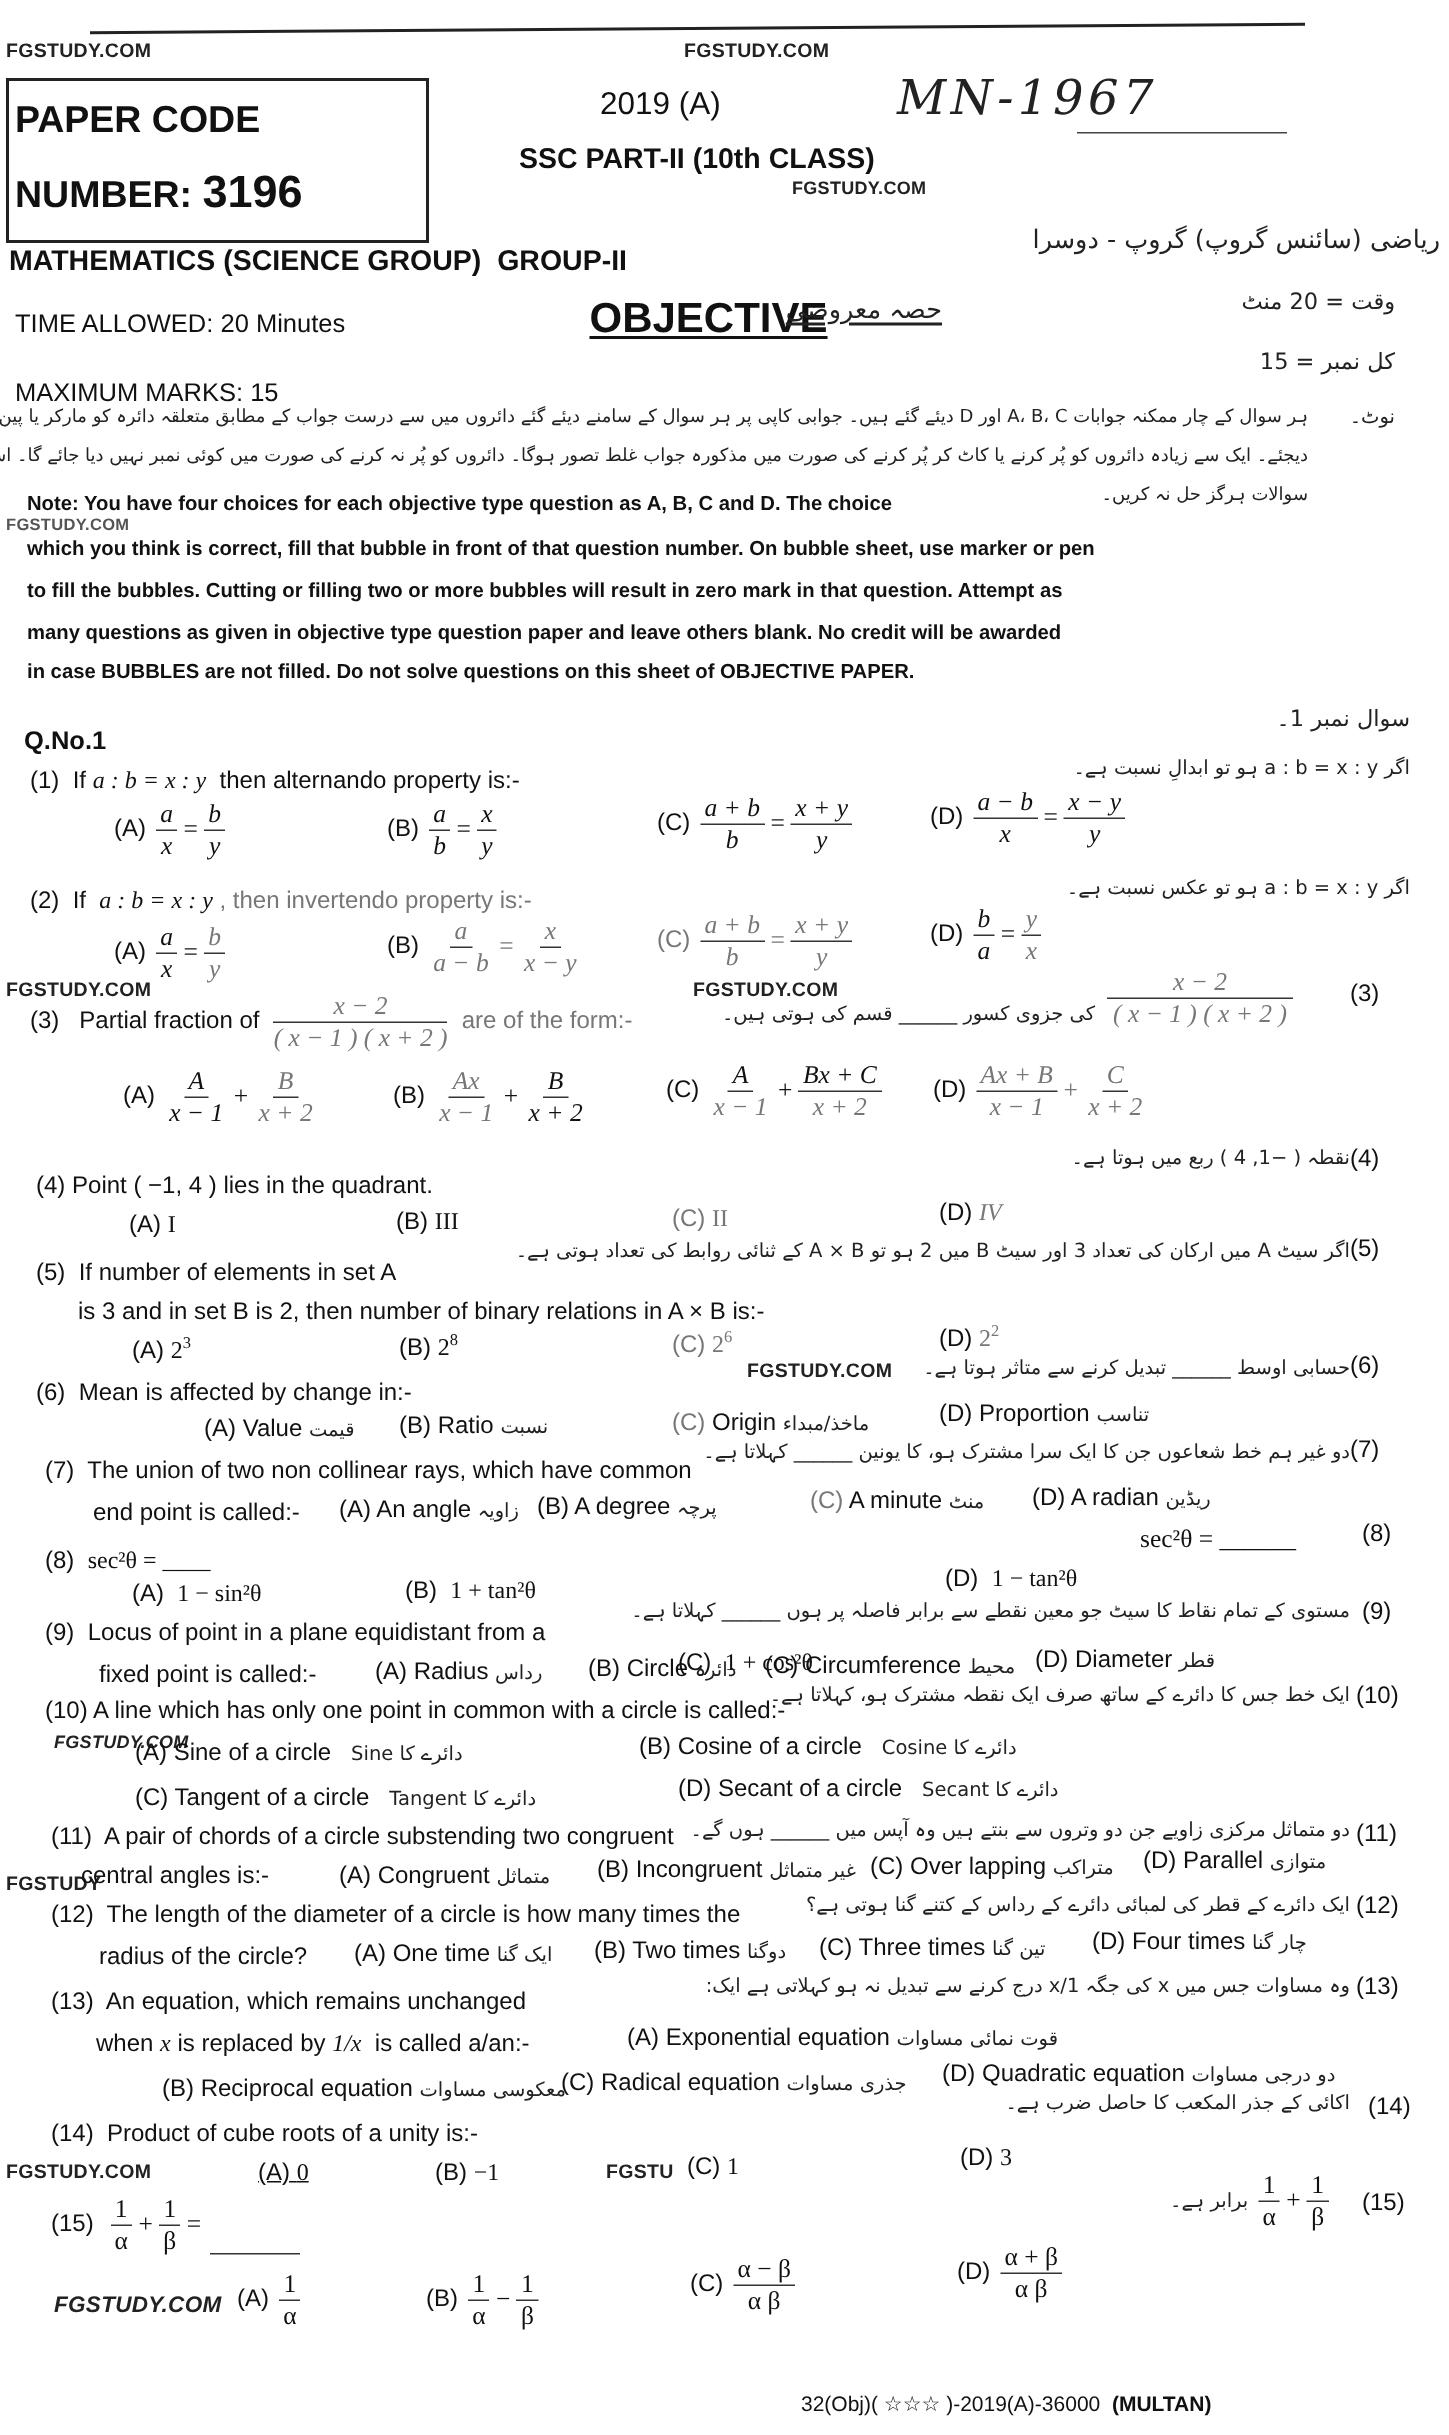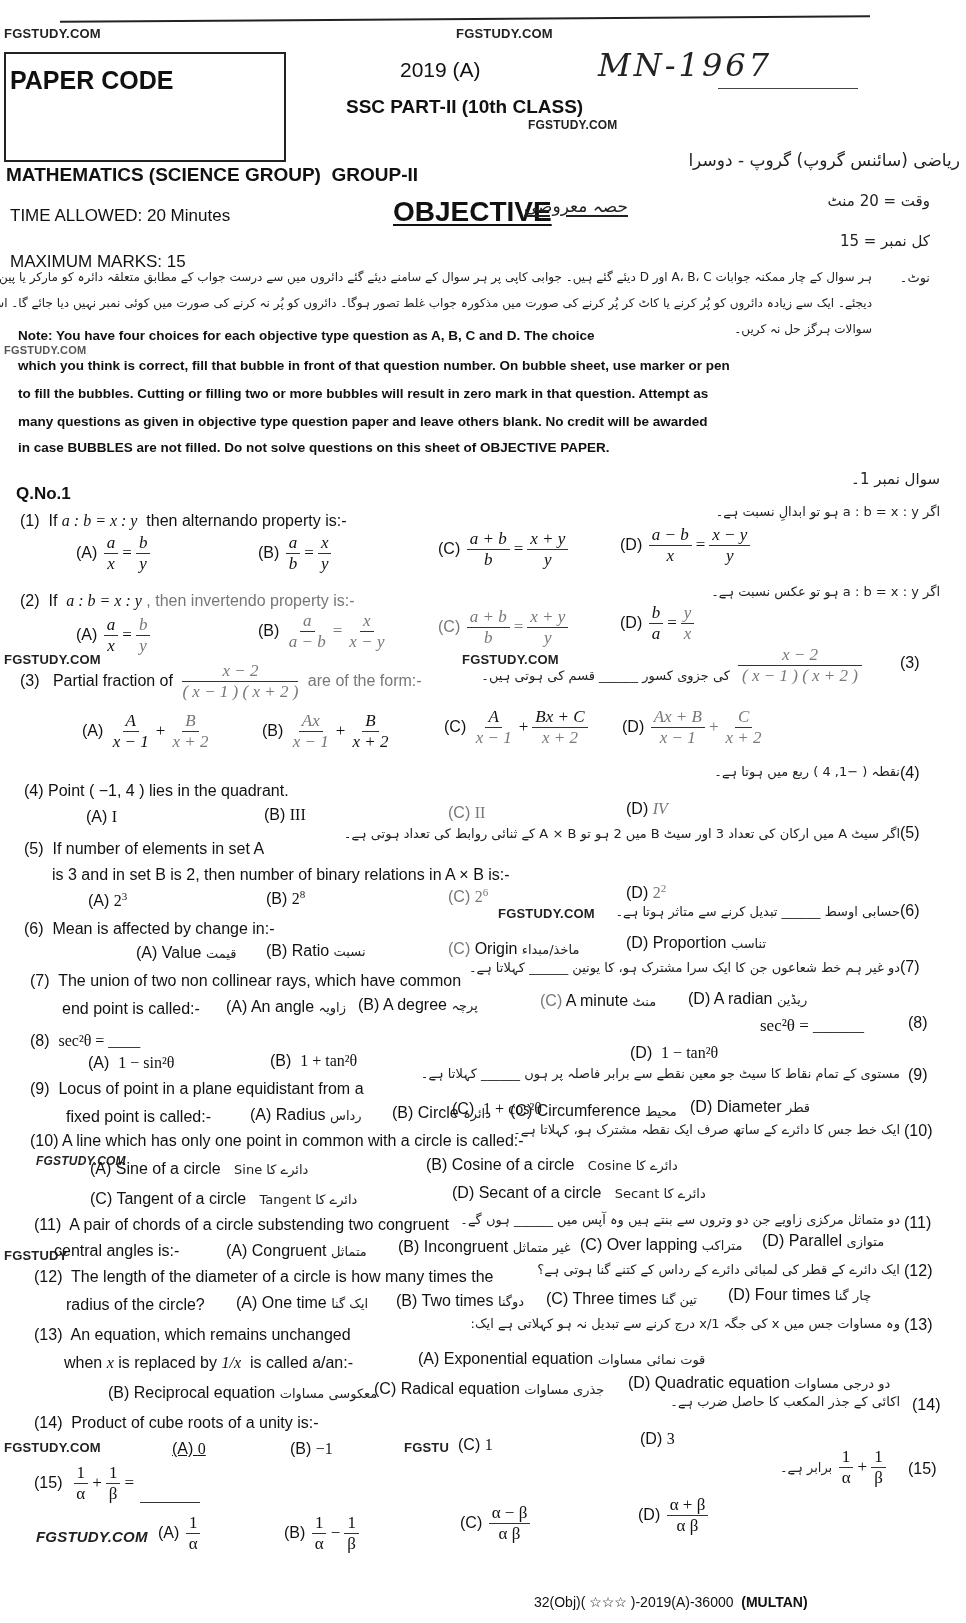--- a/index.html
+++ b/index.html
@@ -35,20 +35,24 @@
 <div class="abs wm" style="left:528px;top:118px;font-size:12px;">FGSTUDY.COM</div>
 <div class="abs wm" style="left:4px;top:344px;font-size:11px;color:#555;">FGSTUDY.COM</div>
 <div class="abs wm" style="left:4px;top:652px;">FGSTUDY.COM</div>
 <div class="abs wm" style="left:462px;top:652px;">FGSTUDY.COM</div>
 <div class="abs wm" style="left:498px;top:906px;">FGSTUDY.COM</div>
 <div class="abs wm" style="left:4px;top:1440px;">FGSTUDY.COM</div>
 <div class="abs wm wm-i" style="left:36px;top:1528px;">FGSTUDY.COM</div>
 
 <div class="box">
   <div class="abs" style="left:4px;top:12px;font-size:25px;font-weight:bold;">PAPER CODE</div>
+  <div class="abs" style="left:4px;top:58px;font-size:25px;font-weight:bold;">
+    <span>NUMBER:</span>
+    <span style="font-size:30px;">3196</span>
+  </div>
 </div>
 
 <div class="abs" style="left:400px;top:58px;font-size:21px;">2019 (A)</div>
 <div class="abs hand" style="left:598px;top:46px;">MN-1967</div>
 <div class="abs" style="left:718px;top:88px;width:140px;height:1px;background:#444;"></div>
 <div class="abs" style="left:346px;top:96px;font-size:19px;font-weight:bold;">SSC PART-II (10th CLASS)</div>
 
 <div class="abs" style="left:6px;top:164px;font-size:19px;font-weight:bold;">
   <span>MATHEMATICS (SCIENCE GROUP)</span>&nbsp; <span>GROUP-II</span>
 </div>

